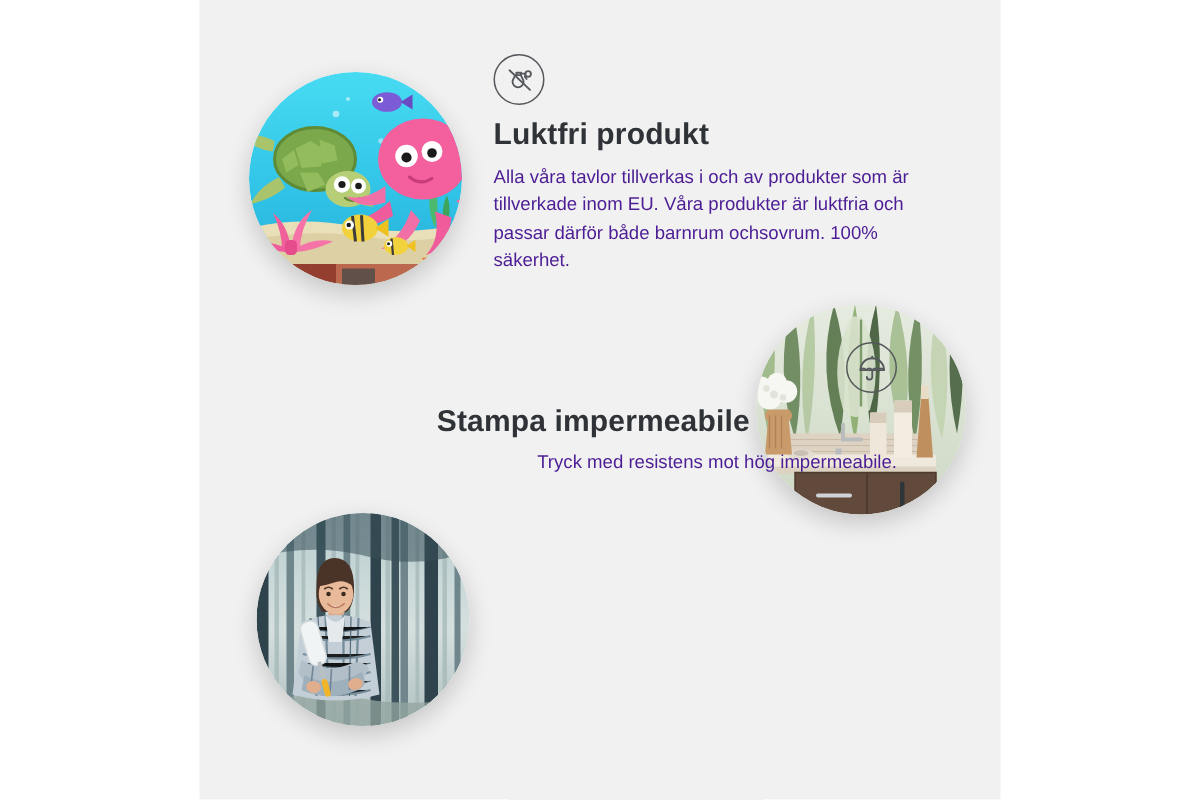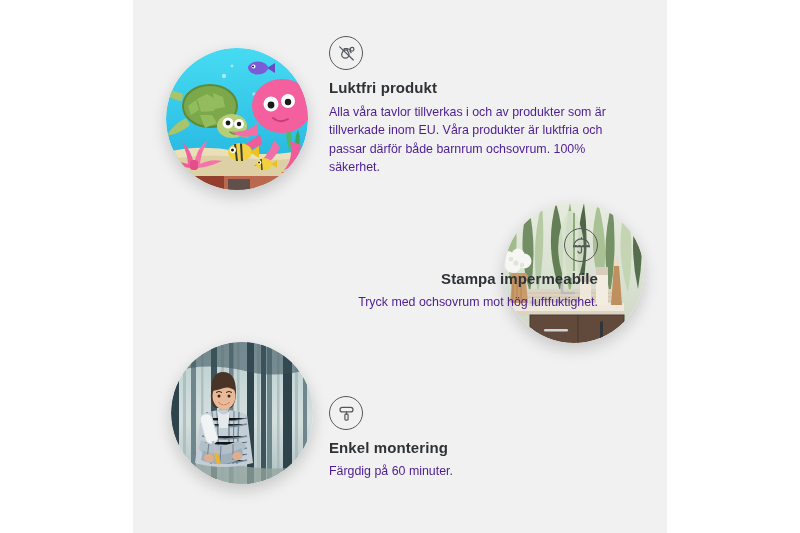--- a/index.html
+++ b/index.html
@@ -49,42 +49,42 @@
 
   .icon-circle {
     width: 34px; height: 34px;
     border: 1.6px solid #55585c;
     border-radius: 50%;
     display: flex; align-items: center; justify-content: center;
   }
   .icon-circle svg { display: block; }
 
   .feature-title {
-    font-size: 15px;
+    font-size: 20px;
     font-weight: bold;
     color: #2f3337;
     letter-spacing: 0.1px;
     white-space: nowrap;
   }
   .feature-body {
     font-size: 12.4px;
     line-height: 1.48;
     color: #4c1d95;
   }
 
   
   #feature-odour { left: 196px; top: 36px; width: 300px; text-align: left; }
   #feature-odour .icon-circle { margin: 0 0 9px 0; }
   #feature-odour .feature-title { margin-bottom: 7px; }
   #feature-odour .feature-body { width: 292px; }
 
   
   #feature-waterproof { left: 60px; top: 228px; width: 405px; text-align: right; }
   #feature-waterproof .icon-circle { margin: 0 0 8px auto; }
-  #feature-waterproof .feature-title { margin-bottom: 6px; }
+  #feature-waterproof .feature-title { margin-bottom: 6px; text-align: center; }
 
   
   #feature-assembly { left: 196px; top: 396px; width: 300px; text-align: left; }
   #feature-assembly .icon-circle { margin: 0 0 9px 0; }
   #feature-assembly .feature-title { margin-bottom: 6px; }
 </style>
 </head>
 <body>
 
 <div class="stage">
@@ -293,21 +293,21 @@
     <div class="feature" id="feature-waterproof">
       <div class="icon-circle">
         <svg width="21" height="21" viewBox="0 0 24 24" fill="none" stroke="#55585c" stroke-width="1.4" stroke-linecap="round" stroke-linejoin="round">
           <path d="M3 13.4a9 9 0 0 1 18 0z"></path>
           <path d="M3 13.4q2.3-2.6 4.5 0 2.2-2.6 4.5 0 2.3-2.6 4.5 0 2.2-2.6 4.5 0"></path>
           <path d="M12 4.4v-1.3"></path>
           <path d="M12 13.4v5.2a2 2 0 0 1-2.1 2 2 2 0 0 1-2-2"></path>
         </svg>
       </div>
       <div class="feature-title">Stampa impermeabile</div>
-      <div class="feature-body">Tryck med ochsovrum mot hög luftfuktighet.</div>
+      <div class="feature-body">Tryck med resistens mot hög impermeabile.</div>
     </div>
 
     <div class="photo" id="photo-forest">
       <svg viewBox="0 0 142 142" xmlns="http://www.w3.org/2000/svg" aria-hidden="true">
         <defs>
           <clipPath id="clipForest">
               <circle cx="71" cy="71" r="71"></circle>
             </clipPath>
           <linearGradient id="gForest" x1="0" y1="0" x2="0" y2="1">
             <stop offset="0%" stop-color="#b9cdd0"></stop>
@@ -393,26 +393,15 @@
           <g transform="translate(28,74) rotate(-16)">
             <rect x="0" y="0" width="12" height="30" rx="5" fill="#f1f4f5"></rect>
             <rect x="0" y="0" width="12" height="30" rx="5" fill="none" stroke="#d3d9dc" stroke-width="1"></rect>
             <rect x="5" y="28" width="2.6" height="14" fill="#b9c1c5"></rect>
             <path d="M6 42 l0 8" stroke="#f0b429" stroke-width="4" stroke-linecap="round"></path>
           </g>
         </g>
       </svg>
     </div>
 
-    <div class="feature" id="feature-assembly">
-      <div class="icon-circle">
-        <svg width="21" height="21" viewBox="0 0 24 24" fill="none" stroke="#55585c" stroke-width="1.4" stroke-linecap="round" stroke-linejoin="round">
-          <rect x="4.6" y="5" width="14.8" height="5.2" rx="2.6"></rect>
-          <path d="M12 10.2v2.4"></path>
-          <rect x="10.2" y="12.6" width="3.6" height="7" rx="1"></rect>
-        </svg>
-      </div>
-      <div class="feature-title">Enkel montering</div>
-      <div class="feature-body">Färgdig på 60 minuter.</div>
-    </div>
 
   </div>
 </div>
 
 </body></html>

